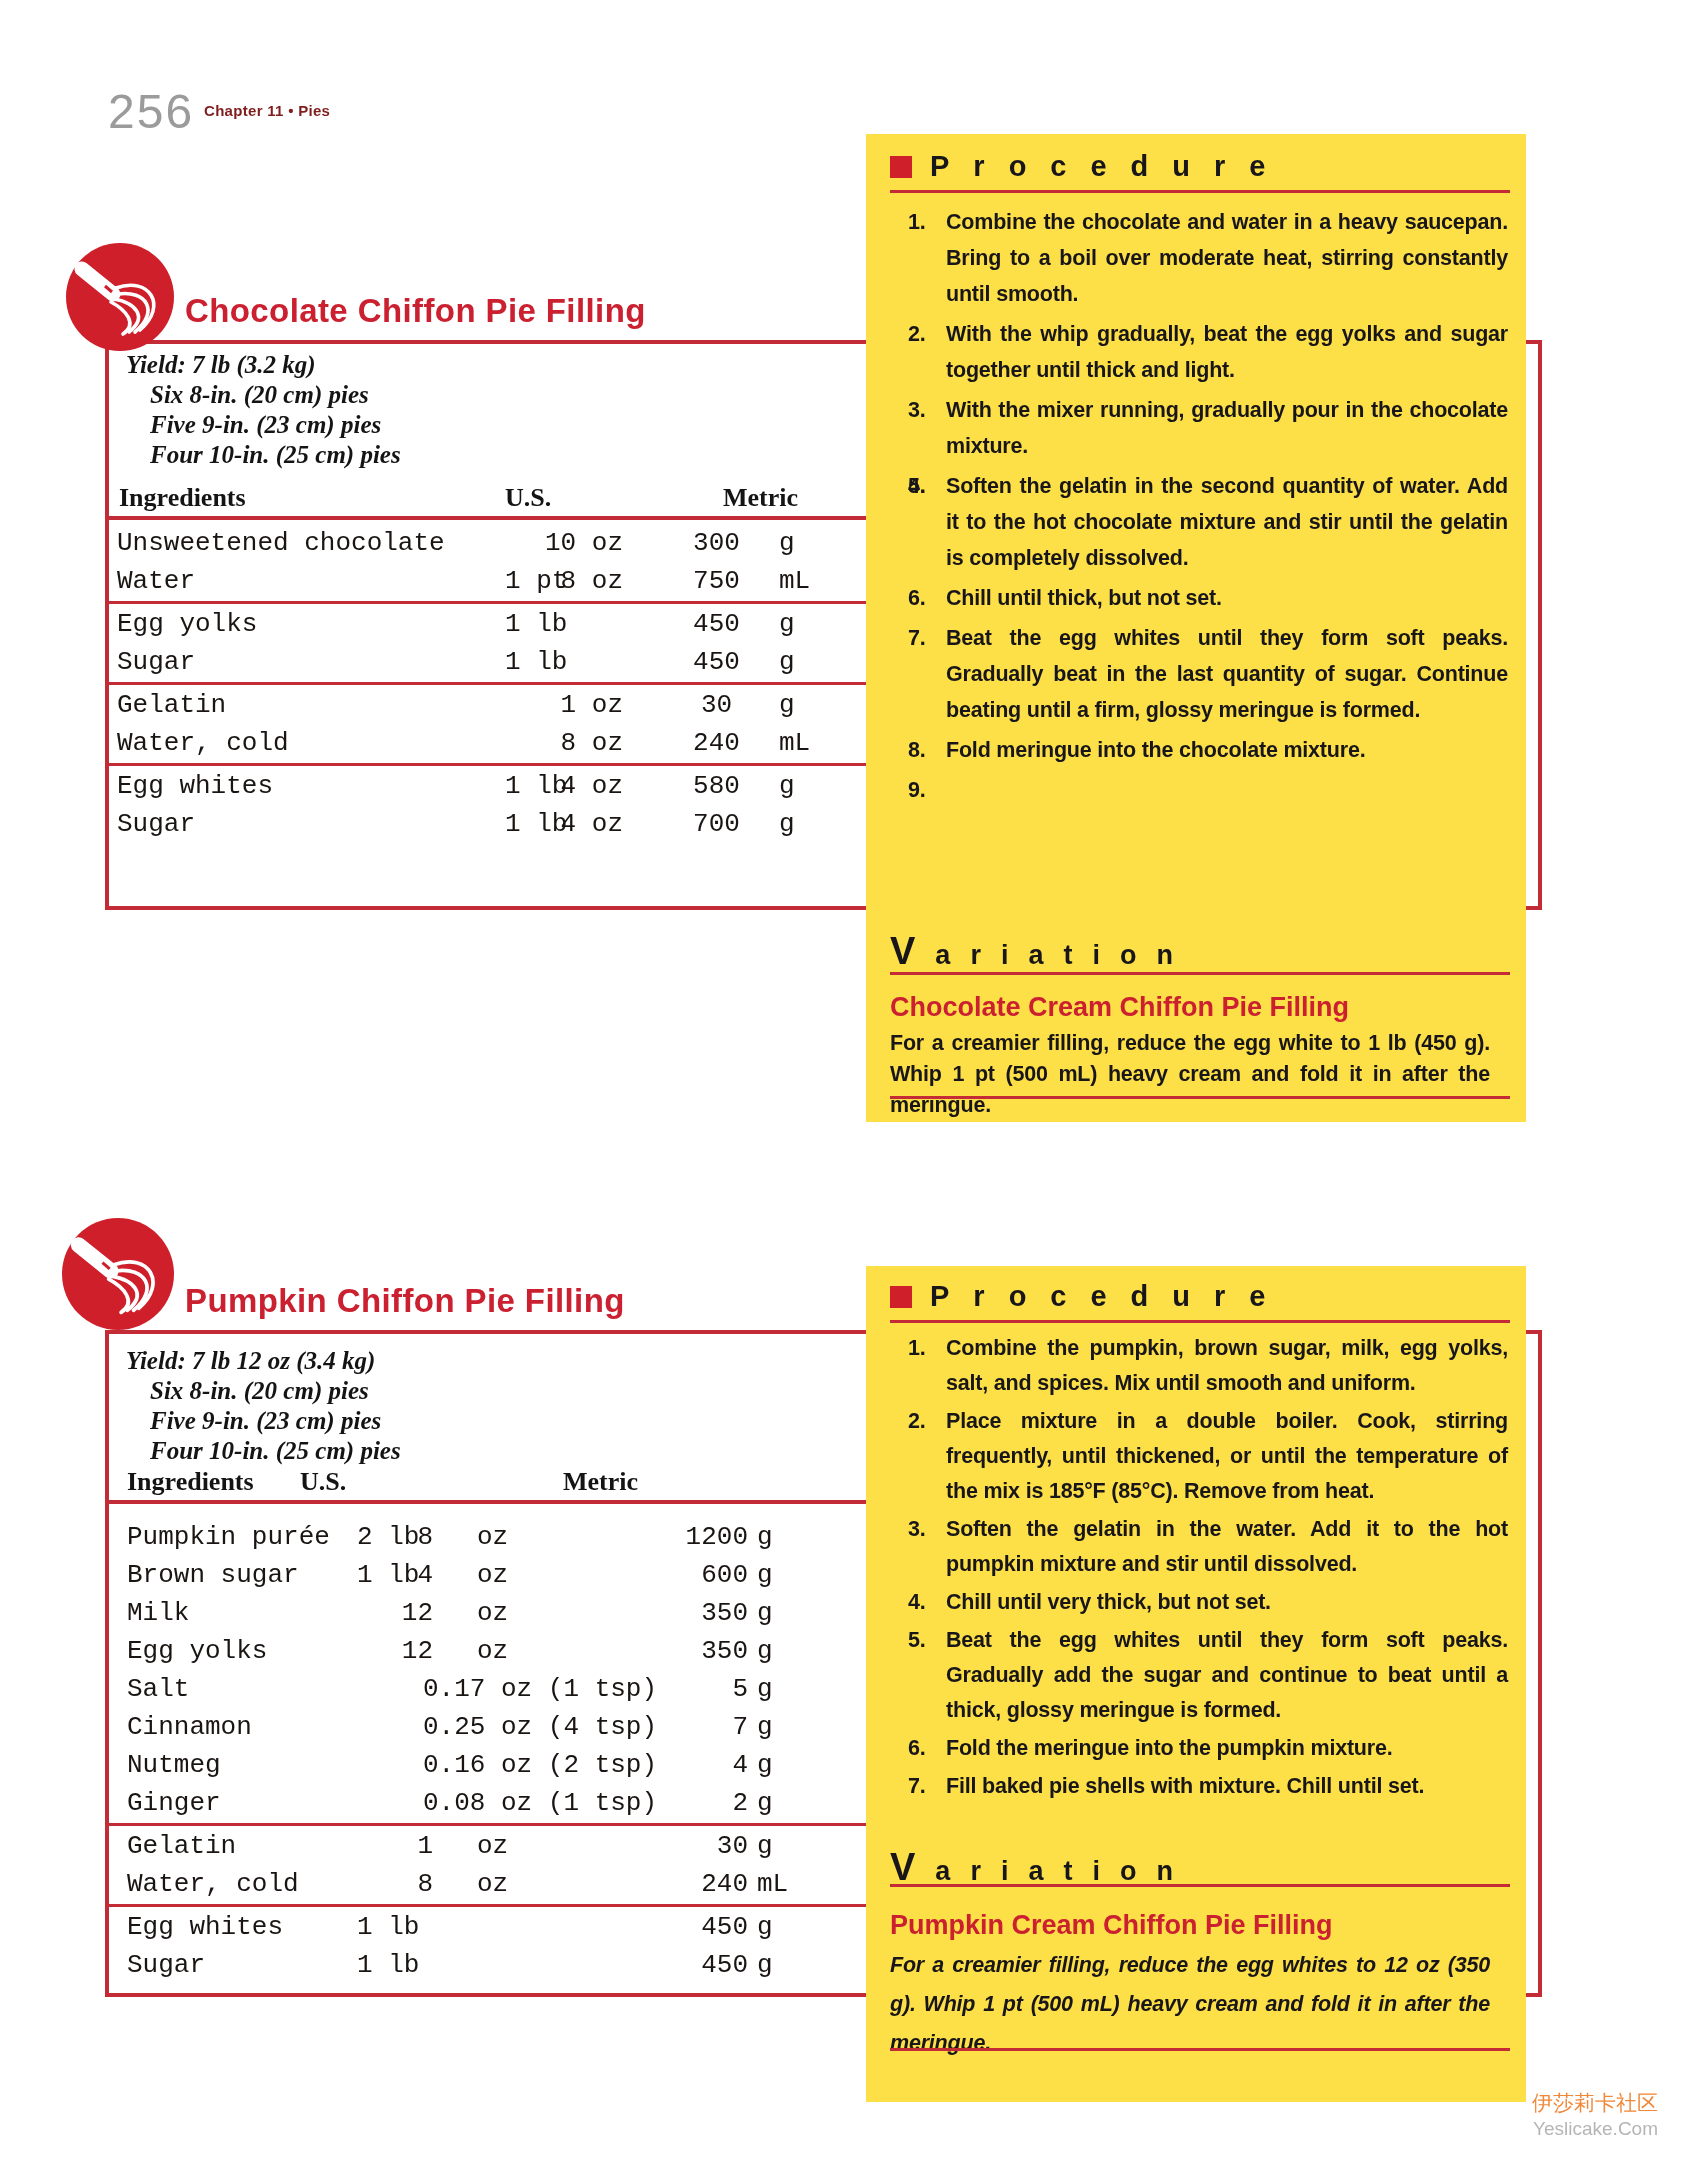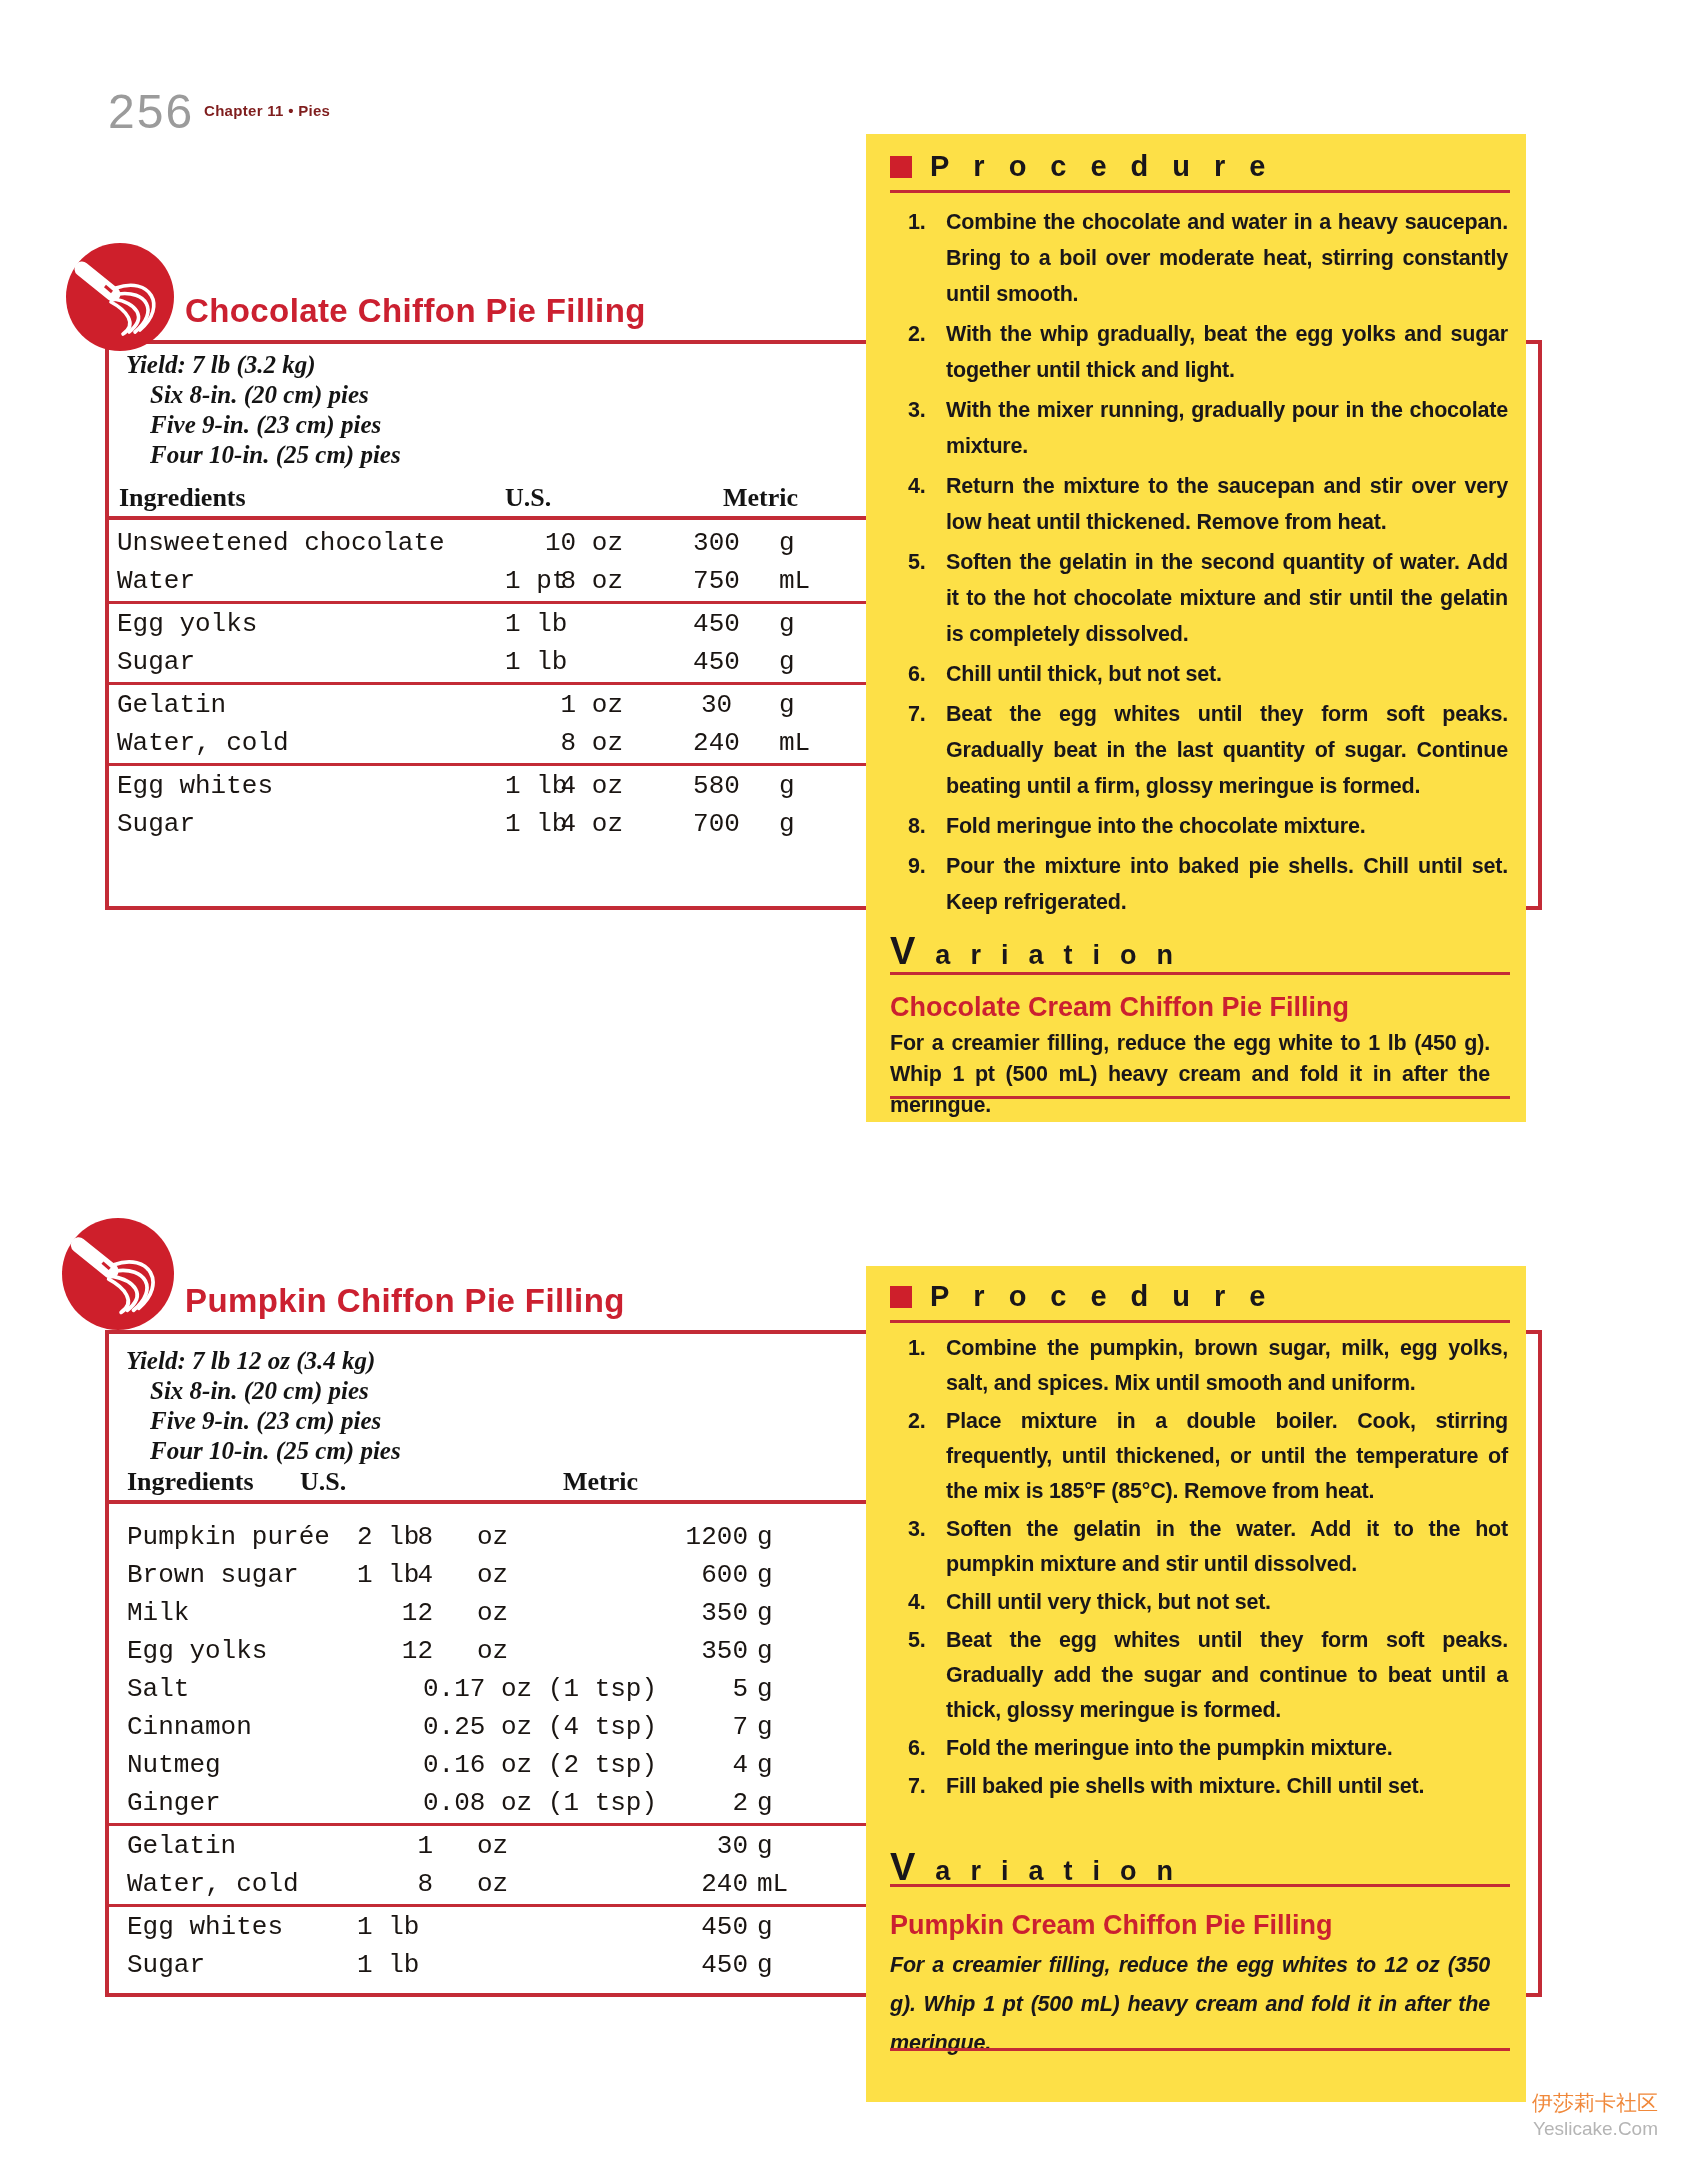--- a/index.html
+++ b/index.html
@@ -194,26 +194,26 @@
 
 <div class="abs panel panel1" style="left:866px; top:134px; width:660px; height:988px;">
   <div class="inner">
     <div class="phead-square" style="left:24px; top:22px;"></div>
     <div class="phead-text" style="left:64px; top:16px;">Procedure</div>
     <div class="prule" style="top:56px;"></div>
     <ol class="steps" style="left:42px; top:70px;">
         <li class="step"><span class="stepnum">1.</span><span class="steptext">Combine the chocolate and water in a heavy saucepan. Bring to a boil over moderate heat, stirring constantly until smooth.</span></li>
         <li class="step"><span class="stepnum">2.</span><span class="steptext">With the whip gradually, beat the egg yolks and sugar together until thick and light.</span></li>
         <li class="step"><span class="stepnum">3.</span><span class="steptext">With the mixer running, gradually pour in the chocolate mixture.</span></li>
-        <li class="step"><span class="stepnum">4.</span><span class="steptext">Return the mixture to the saucepan and stir over very low heat until thickened. Remove from heat.</span></li>
+        <li class="step"><span class="stepnum">4.</span></li>
         <li class="step"><span class="stepnum">5.</span><span class="steptext">Soften the gelatin in the second quantity of water. Add it to the hot chocolate mixture and stir until the gelatin is completely dissolved.</span></li>
         <li class="step"><span class="stepnum">6.</span><span class="steptext">Chill until thick, but not set.</span></li>
         <li class="step"><span class="stepnum">7.</span><span class="steptext">Beat the egg whites until they form soft peaks. Gradually beat in the last quantity of sugar. Continue beating until a firm, glossy meringue is formed.</span></li>
         <li class="step"><span class="stepnum">8.</span><span class="steptext">Fold meringue into the chocolate mixture.</span></li>
-        <li class="step"><span class="stepnum">9.</span><span class="steptext">Pour the mixture into baked pie shells. Chill until set. Keep refrigerated.</span></li>
+        <li class="step"><span class="stepnum">9.</span></li>
       </ol>
 
     <div class="vhead" style="top:796px;">Variation</div>
     <div class="prule" style="top:838px;"></div>
     <div class="vtitle" style="top:858px;">Chocolate Cream Chiffon Pie Filling</div>
     <div class="vbody" style="top:894px;">For a creamier filling, reduce the egg white to 1 lb (450 g). Whip 1 pt (500 mL) heavy cream and fold it in after the meringue.</div>
     <div class="prule" style="top:962px;"></div>
   </div>
 </div>
 

